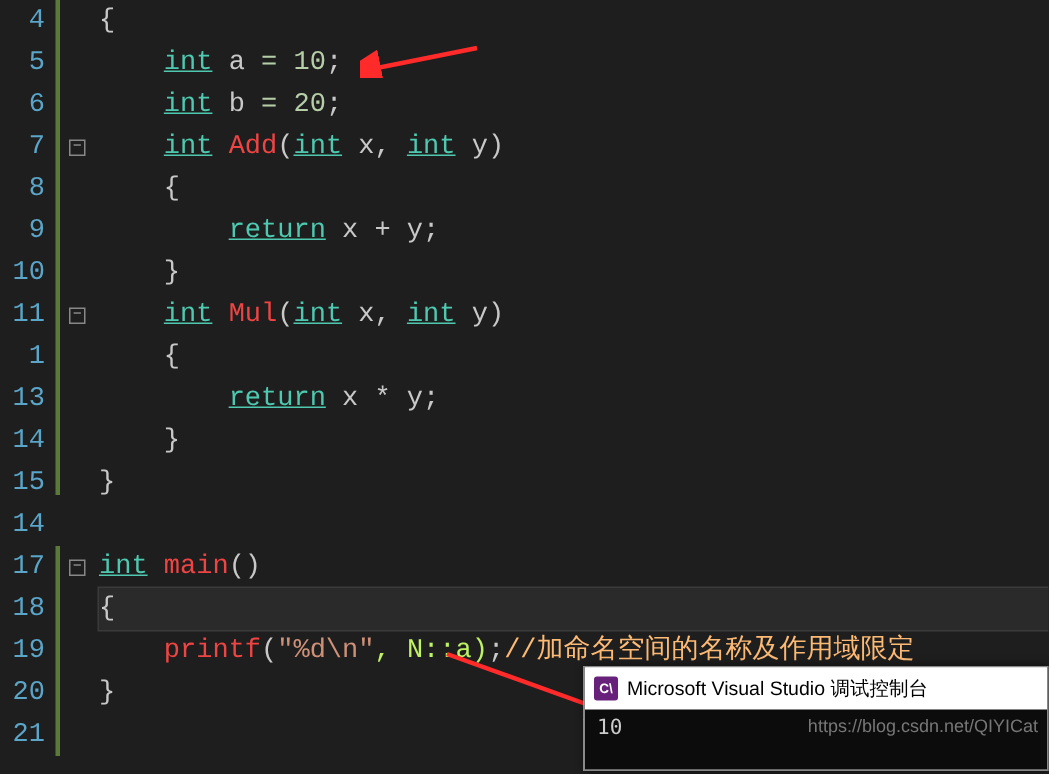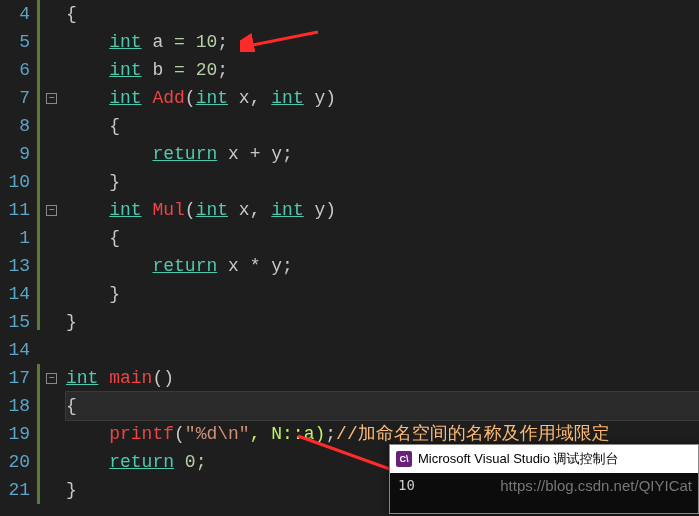--- a/index.html
+++ b/index.html
@@ -127,21 +127,21 @@
     font-size: 14px;
     padding: 4px 8px 10px 8px;
     min-height: 40px;
     position: relative;
   }
   .watermark {
     position: absolute;
     right: 6px;
     top: 4px;
     color: #777;
-    font-size: 15px;
+    font-size: 12px;
     font-family: sans-serif;
   }
 </style>
 </head>
 <body>
 
 <div class="editor">
   <div class="gutter">
     <div class="ln">4</div>
     <div class="ln">5</div>
@@ -184,21 +184,20 @@
     <div class="line">    <span class="punc">}</span></div>
     <div class="line">    <span class="kw">int</span><span class="fn"> Mul</span><span class="punc">(</span><span class="kw">int</span><span class="id"> x</span><span class="punc">, </span><span class="kw">int</span><span class="id"> y</span><span class="punc">)</span></div>
     <div class="line">    <span class="punc">{</span></div>
     <div class="line">        <span class="kw">return</span><span class="id"> x * y;</span></div>
     <div class="line">    <span class="punc">}</span></div>
     <div class="line"><span class="punc">}</span></div>
     <div class="line"></div>
     <div class="line"><span class="kw">int</span><span class="fn"> main</span><span class="punc">()</span></div>
     <div class="line hl"><span class="punc">{</span></div>
     <div class="line">    <span class="fn">printf</span><span class="punc">(</span><span class="str">"%d\n"</span><span class="ns">, N::a)</span><span class="punc">;</span><span class="cmt">//加命名空间的名称及作用域限定</span></div>
-    <div class="line">    <span class="kw">return</span><span class="num"> 0;</span></div>
     <div class="line"><span class="punc">}</span></div>
   </div>
 </div>
 
 <svg class="arrow" style="left:240px;top:28px" width="80" height="24">
   <defs>
       <marker id="ah1" markerWidth="10" markerHeight="8" refX="2" refY="4" orient="auto">
         <polygon points="0 0, 10 4, 0 8" fill="#ff2a2a"></polygon>
       </marker>
     </defs>

